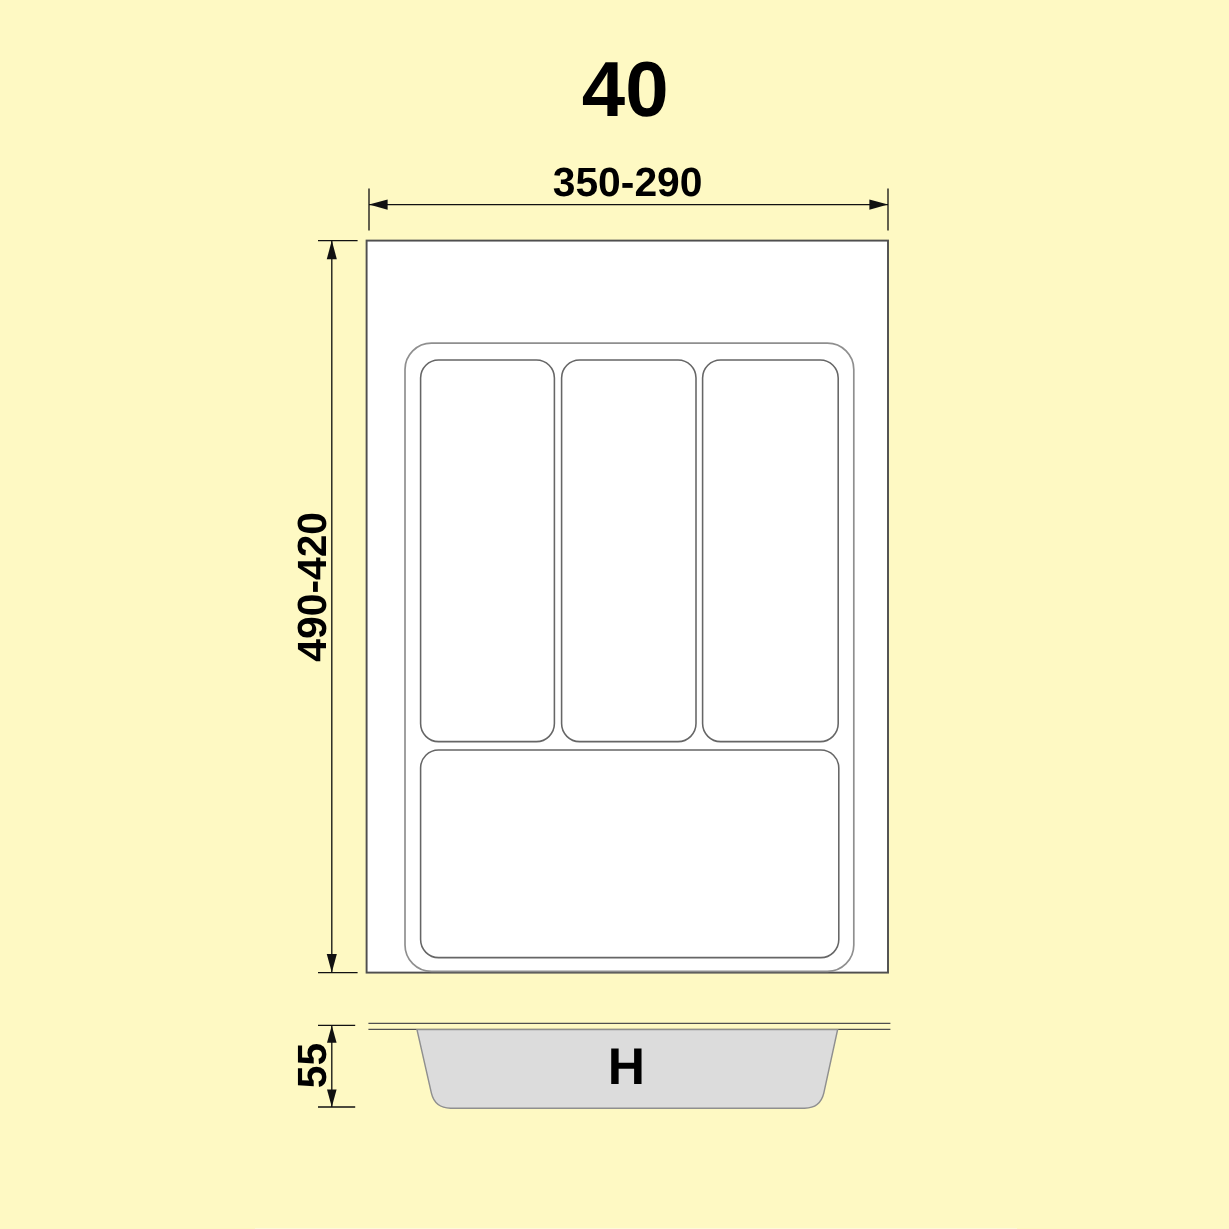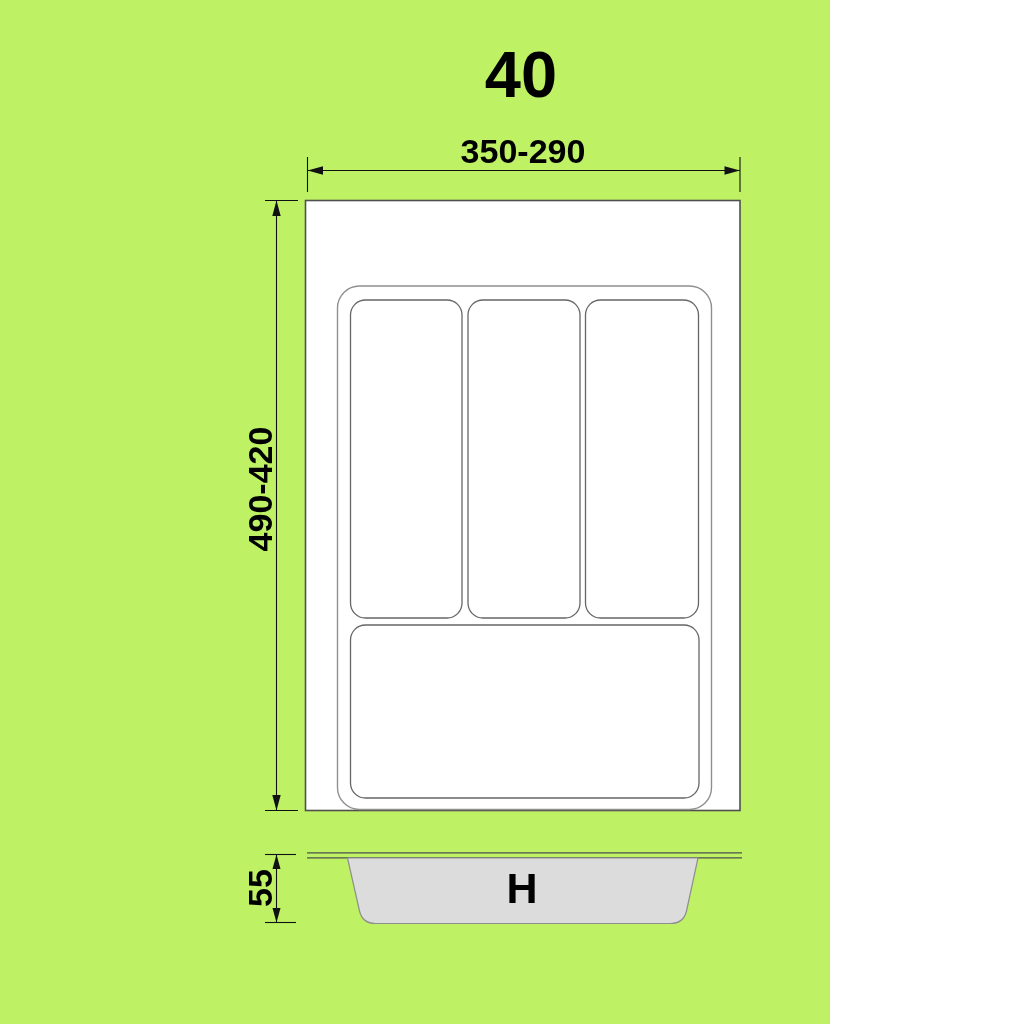--- a/index.html
+++ b/index.html
@@ -2,23 +2,23 @@
 <html><head>
 <meta charset="utf-8">
 <style>
   html, body {
     margin: 0;
     padding: 0;
     background: #ffffff;
   }
   .page {
     position: relative;
-    width: 830px;
+    width: 1024px;
     height: 1024px;
-    background: #bef264;
+    background: #fef9c3;
     overflow: hidden;
     text-decoration: underline;
   }
   svg {
     display: block;
   }
   text {
     font-family: "Liberation Sans", "DejaVu Sans", sans-serif;
   }
   .title-label {

